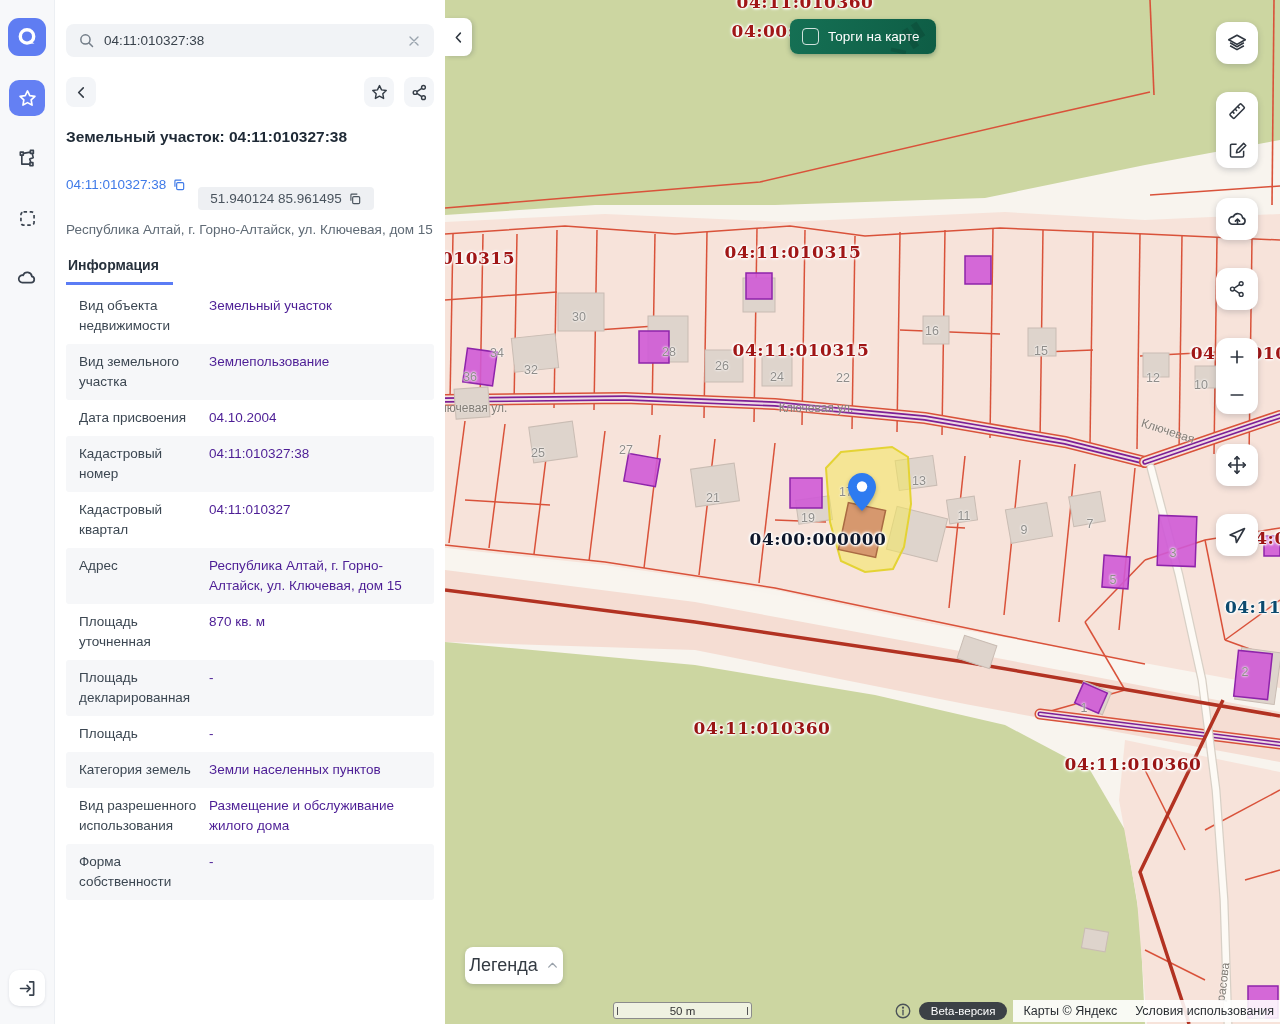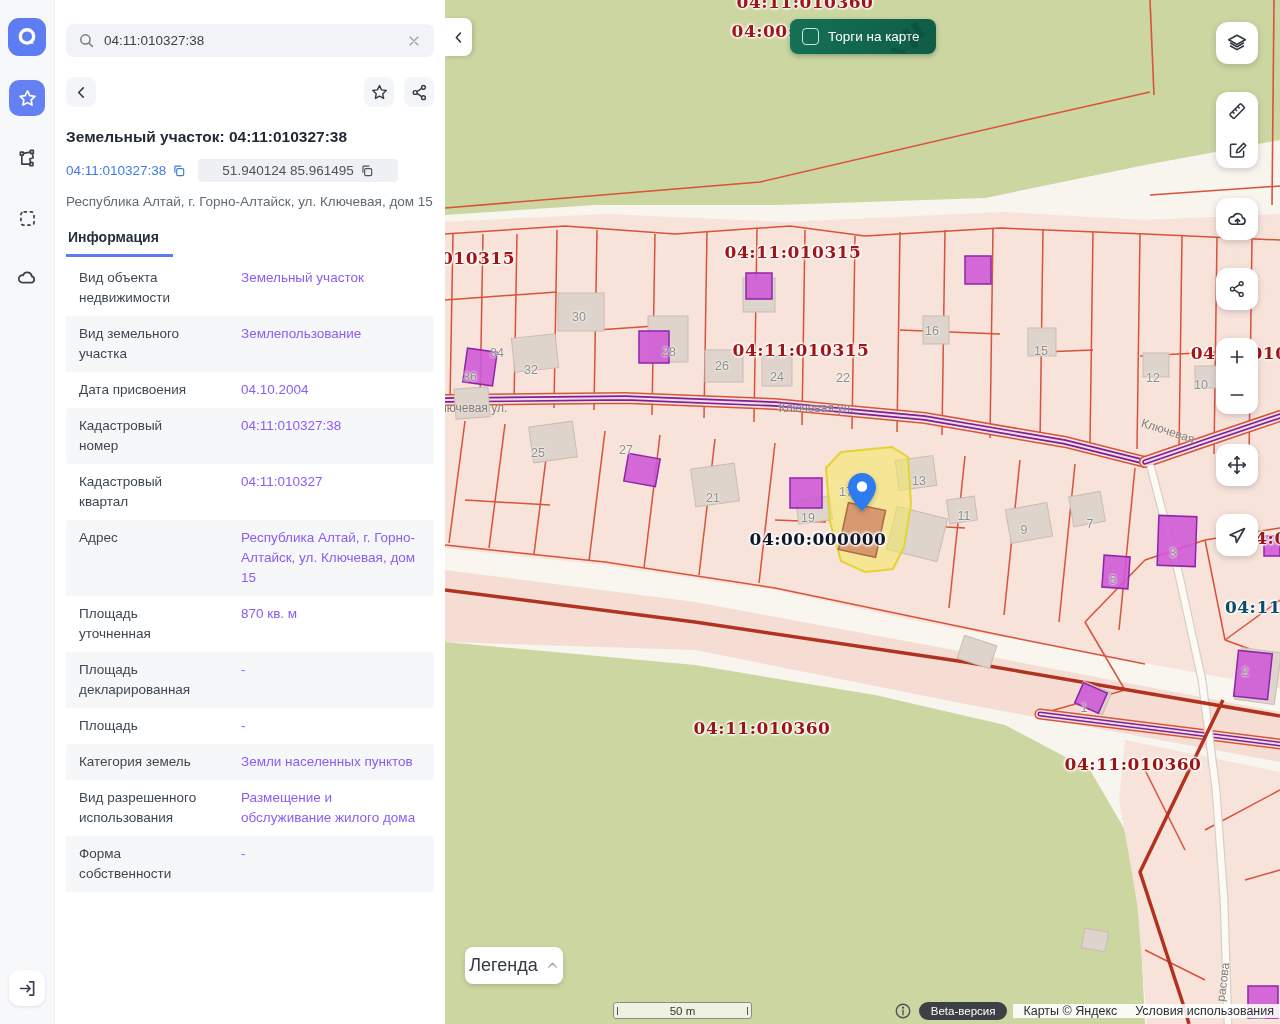--- a/index.html
+++ b/index.html
@@ -19,28 +19,28 @@
   .searchbar { margin-top:24px; height:33px; background:#f1f3f6; border-radius:8px; display:flex; align-items:center; padding:0 12px; gap:9px; }
   .searchbar input { flex:1; border:none; outline:none; background:transparent; font-size:13.5px; color:#39424c; font-family:"Liberation Sans",sans-serif; }
   .searchbar .x { color:#9aa4ae; cursor:pointer; display:flex; }
   .toprow { margin-top:20px; display:flex; align-items:center; }
   .sq-btn { width:30px; height:30px; border-radius:8px; background:#f3f5f8; display:flex; align-items:center; justify-content:center; color:#343c46; cursor:pointer; }
   .toprow .gap { flex:1; }
   .toprow .sq-btn + .sq-btn { margin-left:10px; }
   .obj-title { margin-top:21px; font-size:15.5px; font-weight:bold; color:#1e2935; }
   .chips { margin-top:13px; display:flex; align-items:center; gap:12px; }
   .chip-link { display:flex; align-items:center; gap:6px; color:#3f7ae8; font-size:13.5px; cursor:pointer; }
-  .chip-gray { display:flex; align-items:center; gap:6px; background:#eef0f3; border-radius:4px; padding:4px 24px; font-size:13.5px; color:#4a545e; cursor:pointer; }
+  .chip-gray { display:flex; align-items:center; gap:6px; background:#eef0f3; border-radius:4px; padding:4px 12px; font-size:13.5px; color:#4a545e; cursor:pointer;margin-top:28px; }
   .addr { margin-top:10px; font-size:13.5px; color:#5f6a75; line-height:20px; }
   .tab { margin-top:17px; display:inline-block; font-size:14px; font-weight:bold; color:#27313c; padding:0 14px 9px 2px; border-bottom:3px solid #5b7cf5; cursor:pointer; }
   .rows { margin-top:3px; }
   .irow { display:flex; gap:10px; padding:8px 8px 8px 13px; font-size:13.5px; line-height:20px; border-radius:3px; }
   .irow:nth-child(even) { background:#f6f7f9; }
   .irow .lbl { width:120px; flex:0 0 120px; color:#3c4752; }
-  .irow .val { flex:1; color:#8b5cf6;margin-left:32px; }
+  .irow .val { flex:1; color:#4c1d95; }
 
   
   .map { position:absolute; left:445px; top:0; width:835px; height:1024px; overflow:hidden; background:#f8f4ee; cursor:grab; }
   .map svg.base { position:absolute; left:0; top:0; z-index:1; }
   .q-label { position:absolute; z-index:5; font-family:"DejaVu Serif",serif; font-weight:bold; font-size:17px; letter-spacing:.5px; white-space:nowrap; transform:translate(-50%,-50%); text-shadow:0 0 2px #fff,0 0 3px #fff,0 0 4px #fff,1px 1px 2px #fff,-1px -1px 2px #fff; pointer-events:none; }
   .p-num { position:absolute; z-index:4; font-size:12.5px; color:#8f8d8a; transform:translate(-50%,-50%); text-shadow:0 0 2px #fff,0 0 3px #fff; pointer-events:none; }
   .s-label { position:absolute; z-index:4; font-size:12px; color:#827d76; white-space:nowrap; text-shadow:0 0 2px rgba(255,255,255,.8); pointer-events:none; }
   .pin { position:absolute; z-index:6; filter:drop-shadow(0 2px 2px rgba(0,0,0,.25)); }
 
   .collapse { position:absolute; left:0; top:18px; width:27px; height:38px; background:#fff; border-radius:0 8px 8px 0; box-shadow:2px 1px 4px rgba(40,50,70,.18); display:flex; align-items:center; justify-content:center; color:#2e3640; z-index:12; cursor:pointer; }
@@ -56,21 +56,21 @@
   .legend-btn { position:absolute; left:20px; top:947px; width:98px; height:37px; background:#fff; border-radius:8px; box-shadow:0 2px 5px rgba(40,50,70,.2); display:flex; align-items:center; justify-content:center; gap:8px; font-size:18px; color:#333a42; z-index:12; cursor:pointer; }
   .legend-btn .chev { color:#9aa2ab; display:flex; }
 
   .scalebar { position:absolute; left:168px; top:1002px; width:139px; height:17px; background:rgba(255,255,255,.68); border:1px solid #8b8b8b; border-radius:3px; z-index:11; font-size:11.5px; color:#333; display:flex; align-items:center; justify-content:center; }
   .scalebar:before,.scalebar:after { content:""; position:absolute; top:4px; bottom:3px; width:1px; background:#555; }
   .scalebar:before { left:3px; } .scalebar:after { right:3px; }
 
   .attrib { position:absolute; right:0; bottom:2px; height:22px; display:flex; align-items:center; z-index:11; }
   .attrib .info { color:#4b5258; margin-right:7px; display:flex; cursor:pointer; }
   .attrib .beta { background:#3c4146; color:#fff; font-size:11.5px; border-radius:10px; padding:3px 12px; margin-right:6px; cursor:pointer; }
-  .attrib .bar { background:rgba(255,255,255,.88); height:14px; display:flex; align-items:center; gap:18px; padding:0 6px 0 10px; font-size:12.5px; color:#2b2f33; }
+  .attrib .bar { background:rgba(255,255,255,.88); height:22px; display:flex; align-items:center; gap:18px; padding:0 6px 0 10px; font-size:12.5px; color:#2b2f33; }
   .attrib .bar span { cursor:pointer; }
 </style>
 </head>
 <body>
 
 <div class="app">
 
   <div class="rail">
     <div class="logo">
       <svg width="24" height="24" viewBox="0 0 24 24">

